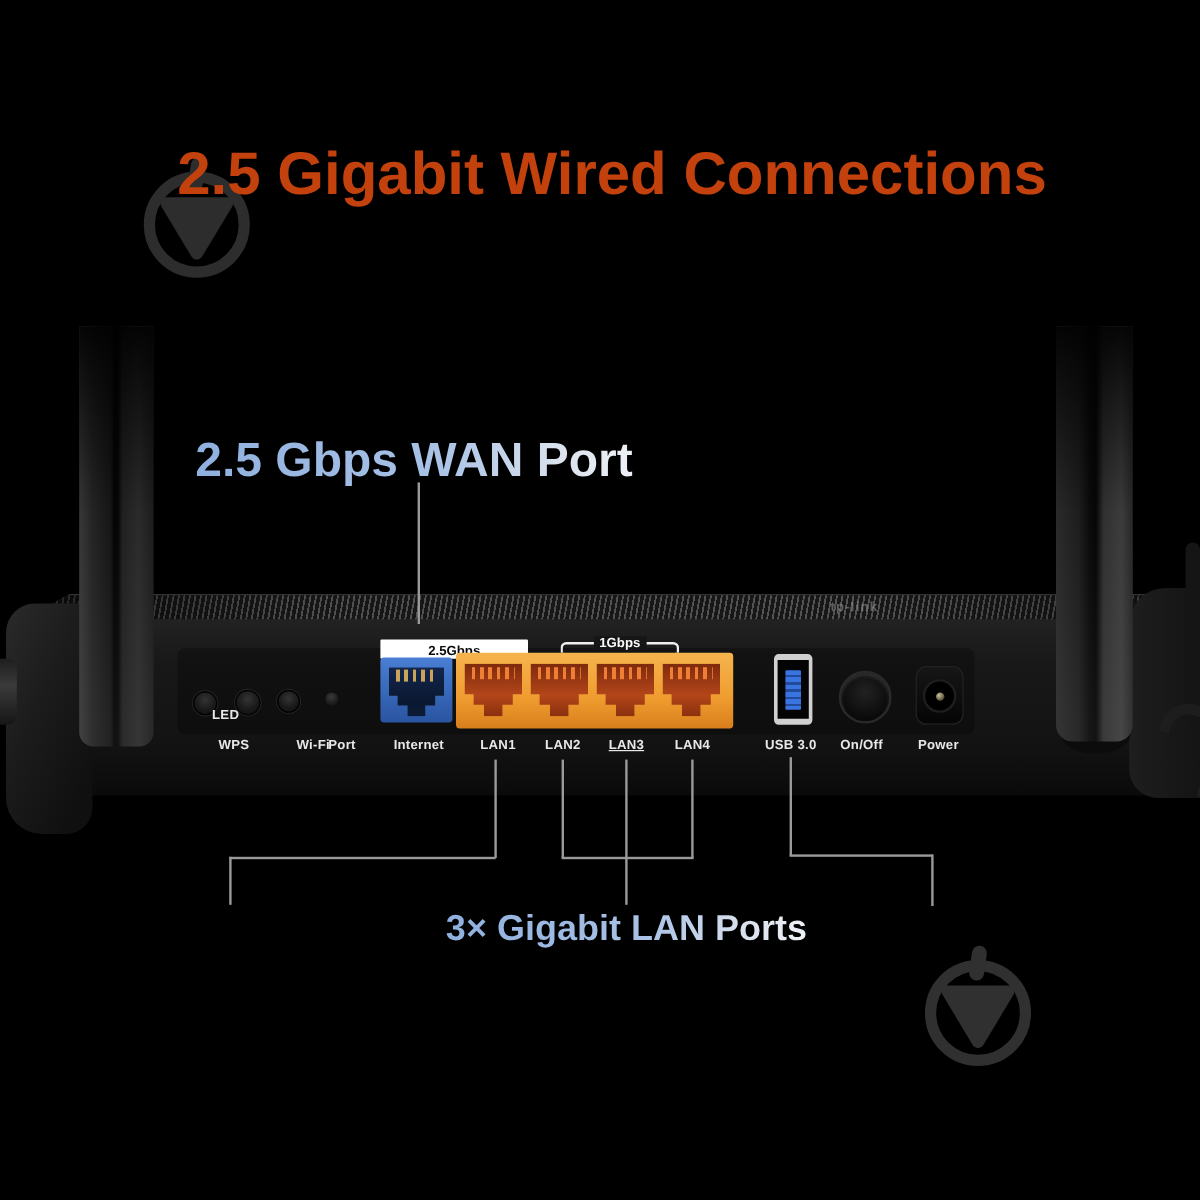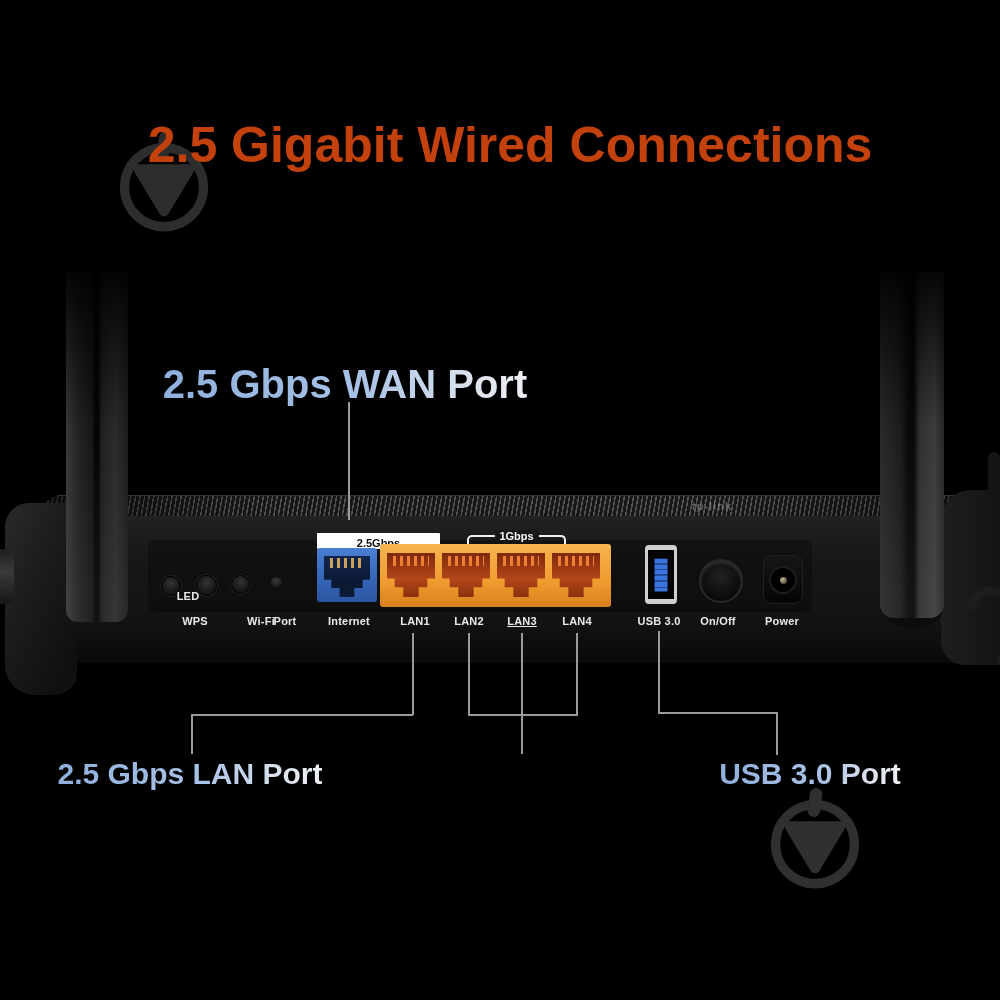--- a/index.html
+++ b/index.html
@@ -187,16 +187,15 @@
 
   <div class="line vline" style="left:468px;top:633px;height:82px;"></div>
   <div class="line vline" style="left:576px;top:633px;height:82px;"></div>
   <div class="line hline" style="left:468px;top:714px;width:110px;"></div>
   <div class="line vline" style="left:521px;top:633px;height:121px;"></div>
 
   <div class="line vline" style="left:658px;top:631px;height:82px;"></div>
   <div class="line hline" style="left:658px;top:712px;width:119px;"></div>
   <div class="line vline" style="left:776px;top:712px;height:43px;"></div>
 
-  <div class="abs blue-label bot-label" style="left:190px;top:757px;transform:translateX(-50%);">2.5 Gbps LAN Port</div>
-  <div class="abs blue-label bot-label" style="left:810px;top:757px;transform:translateX(-50%);">USB 3.0 Port</div>
+  <div class="abs blue-label bot-label" style="left:522px;top:757px;transform:translateX(-50%);">3× Gigabit LAN Ports</div>
 
 </div>
 
 </body></html>

